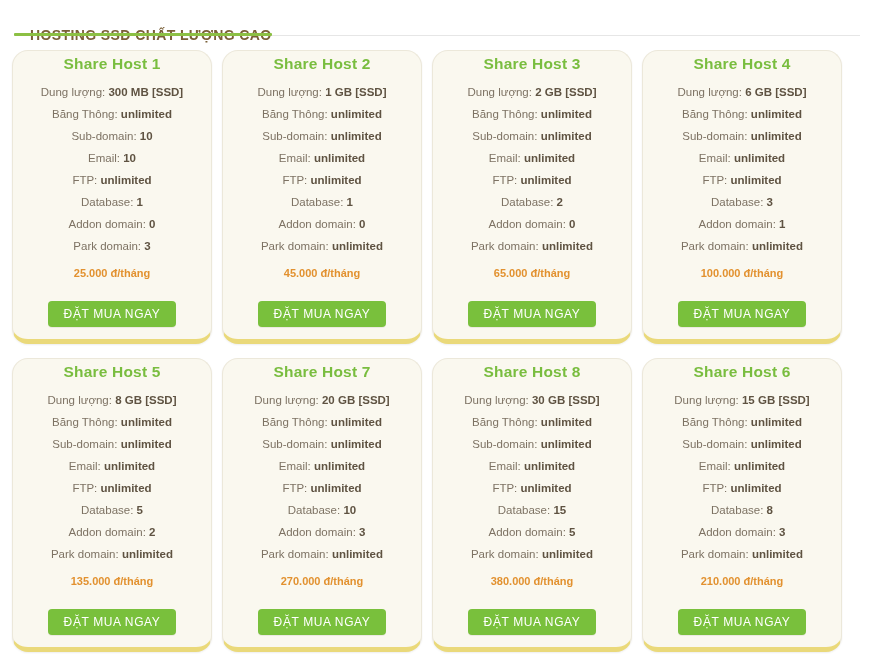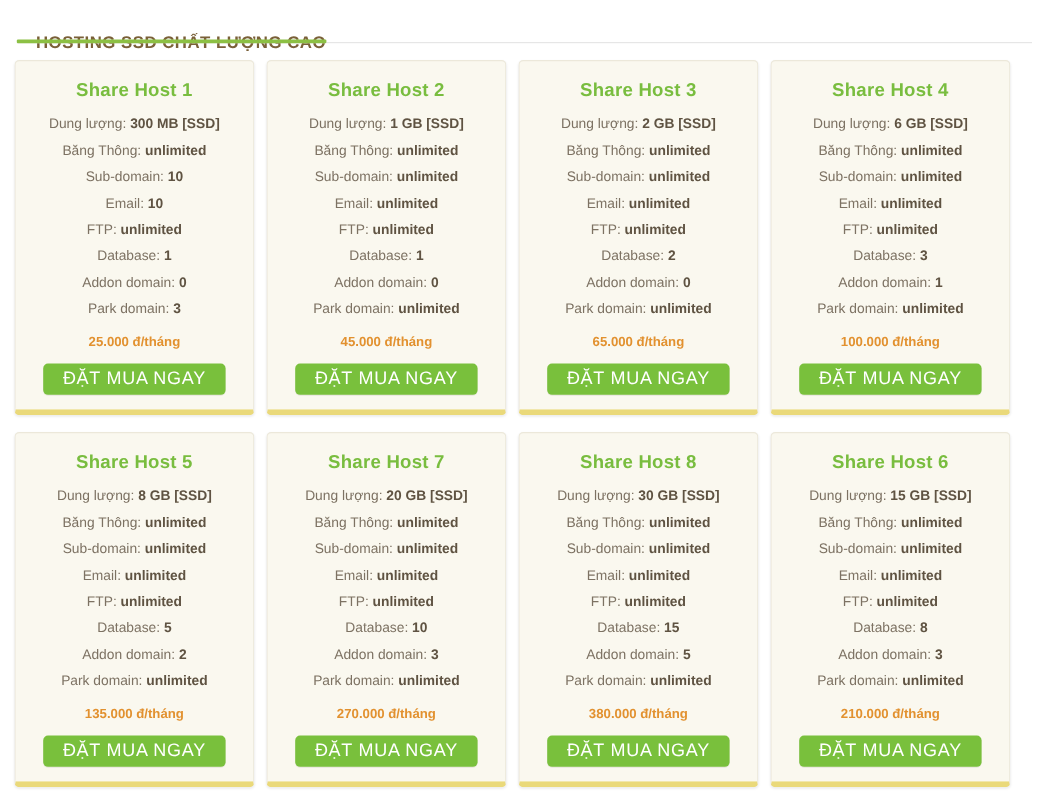--- a/index.html
+++ b/index.html
@@ -66,22 +66,22 @@
     box-sizing: border-box;
   }
 
   
   .card {
     width: 200px;
     box-sizing: border-box;
     background: #faf8ef;
     border: 1px solid #ece8da;
     border-bottom: 5px solid #ead97a;
-    border-radius: 4px;
-    padding: 14px 8px 12px 8px;
+    border-radius: 16px;
+    padding: 2px 8px 12px 8px;
     text-align: center;
     box-shadow: 0 1px 2px rgba(0,0,0,0.07);
     position: relative;
   }
 
   .card-title {
     font-size: 15.5px;
     font-weight: bold;
     color: #79bd3f;
     margin: 2px 0 12px 0;
@@ -106,31 +106,32 @@
     font-weight: bold;
     color: #e2912f;
     margin: 11px 0 9px 0;
     line-height: 18px;
   }
 
   .cta {
     display: inline-block;
     background: #79c03c;
     color: #ffffff;
-    font-size: 15px;
+    font-size: 12px;
     font-weight: normal;
     letter-spacing: 0.6px;
     text-transform: uppercase;
     border: none;
     border-radius: 4px;
     padding: 7px 16px;
     line-height: 12px;
     cursor: pointer;
     font-family: "Liberation Sans", sans-serif;
     box-shadow: 0 1px 0 rgba(0,0,0,0.06);
+    margin-top: 10px;
   }
 </style>
 </head>
 <body>
 
 <div class="page">
 
   <div class="section-head">
     <h2 class="section-title">HOSTING SSD CHẤT LƯỢNG CAO</h2>
     <div class="head-rule"></div>

